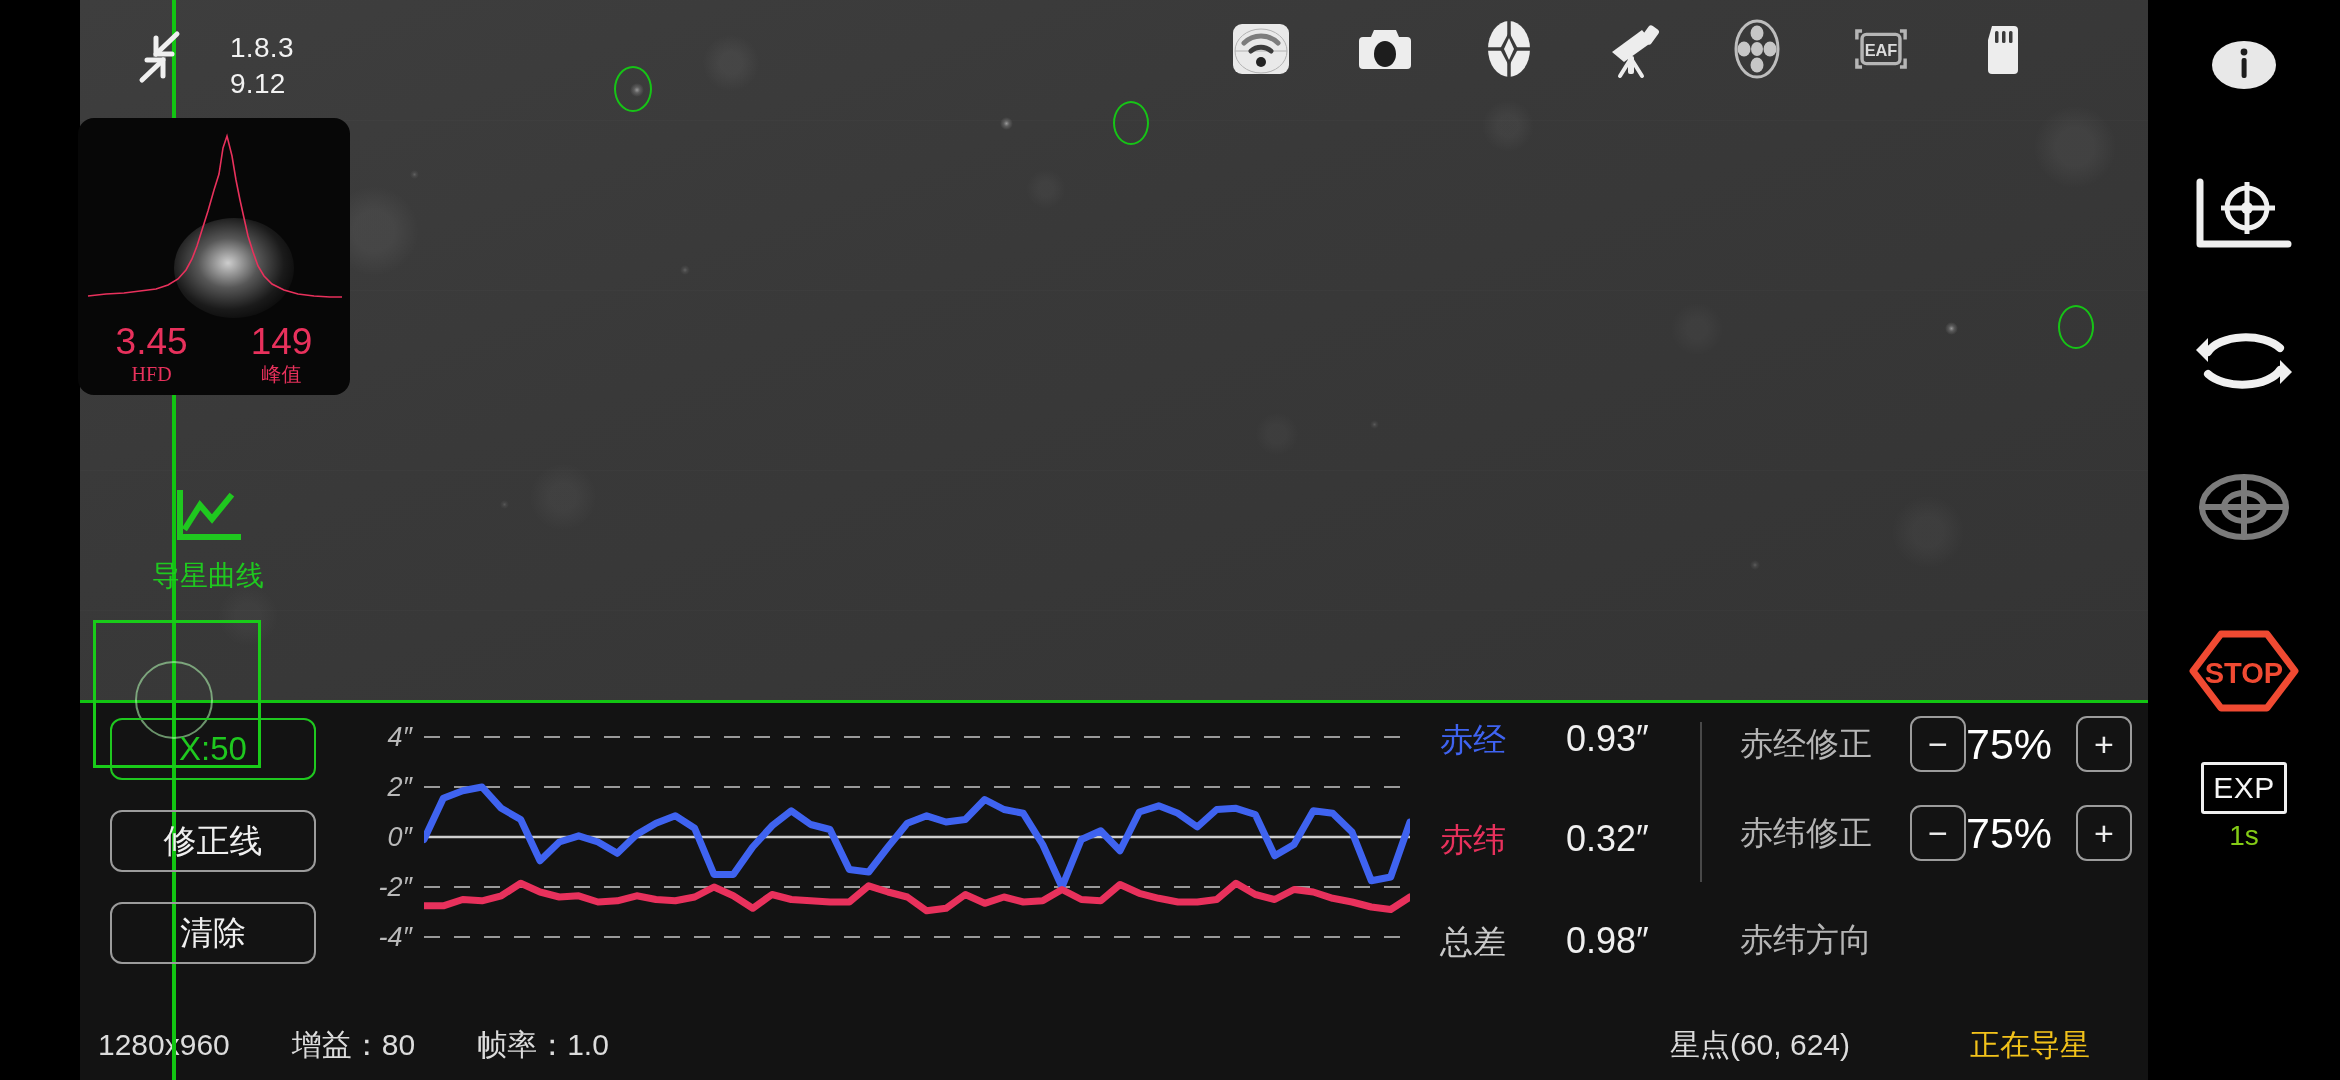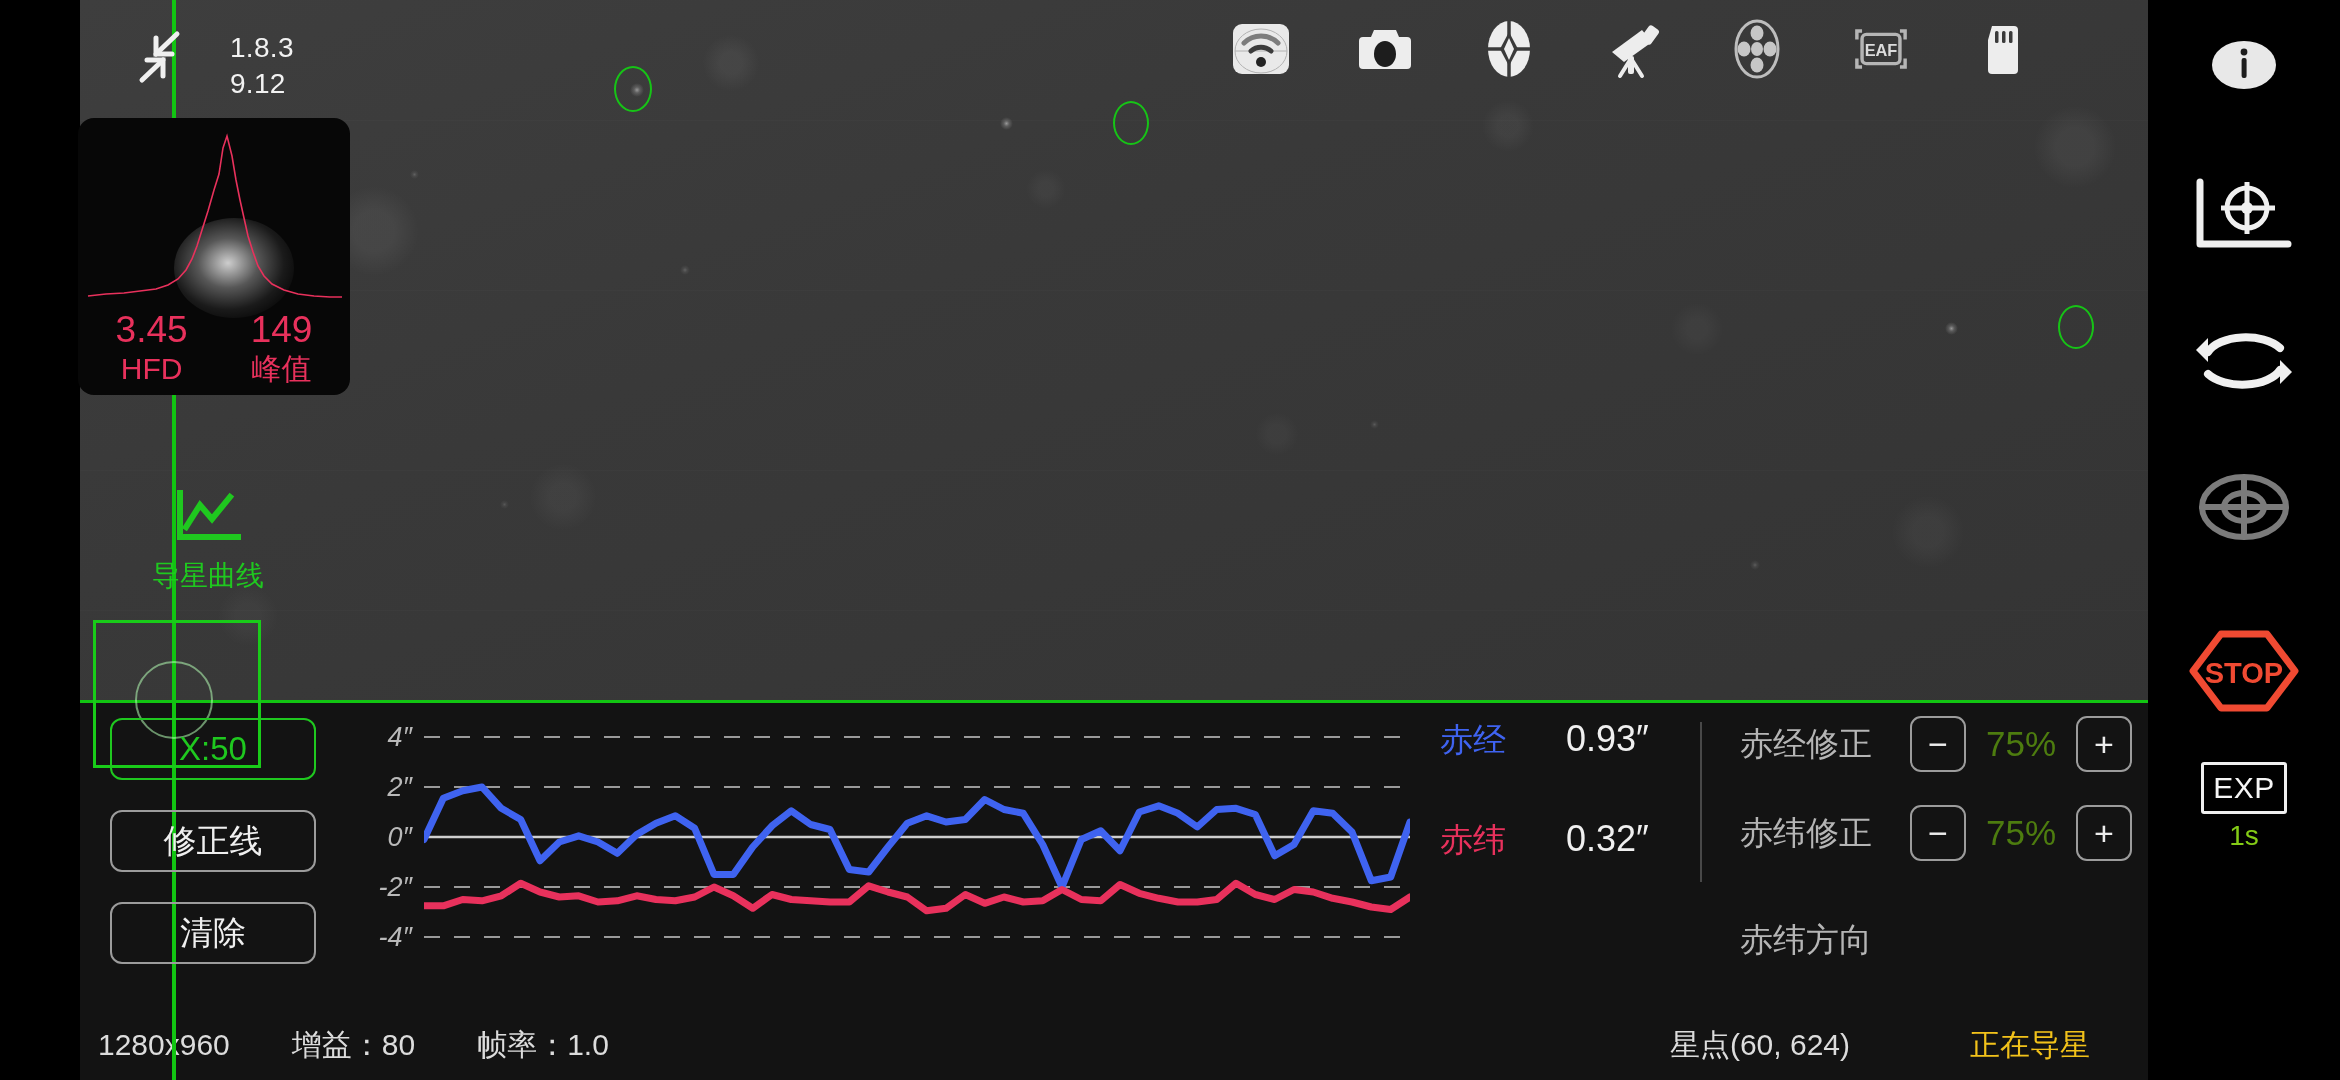--- a/index.html
+++ b/index.html
@@ -118,21 +118,21 @@
     background: radial-gradient(ellipse at 45% 45%, rgba(255,255,255,0.80) 0%, rgba(255,255,255,0.32) 32%, rgba(255,255,255,0.08) 60%, rgba(255,255,255,0) 80%);
   }
   .hfd-curve { position: absolute; left: 0; top: 0; }
   .hfd-stats {
     position: absolute; left: 0; bottom: 8px; width: 100%;
     display: flex; justify-content: space-around; align-items: flex-start;
     padding: 0 6px;
   }
   .hfd-stat { text-align: center; color: #e8315c; }
   .hfd-val { font-size: 37px; line-height: 1.08; font-weight: 400; }
-  .hfd-lbl { font-size: 30px; line-height: 1.25; }
+  .hfd-lbl { font-size: 20px; line-height: 1.25; font-family: Liberation Serif, serif; }
 
   
   .guide-tab {
     position: absolute; left: 128px; top: 487px;
     z-index: 46; text-align: center; width: 160px;
   }
   .guide-tab-label {
     color: #1fc81f; font-size: 28px; margin-top: 4px; white-space: nowrap;
   }
 
@@ -226,21 +226,21 @@
     display: flex; align-items: center; margin-left: 10px;
   }
   .step-btn {
     width: 56px; height: 56px;
     border: 2px solid #9c9c9c; border-radius: 11px;
     display: flex; align-items: center; justify-content: center;
     color: #ececec; font-size: 34px; line-height: 1;
     background: transparent;
   }
   .step-val {
-    color: #4d7c0f; font-size: 35px; width: 110px; text-align: center;
+    color: #ffffff; font-size: 43px; width: 110px; text-align: left;
     white-space: nowrap;
   }
   .wide-btn {
     margin-left: 10px;
     width: 236px; height: 58px;
     border: 2px solid #9c9c9c; border-radius: 12px;
     display: flex; align-items: center; justify-content: center;
     color: #f2f2f2; font-size: 34px; background: transparent;
   }
 
@@ -395,20 +395,24 @@
 
   <div class="stats">
     <div class="stat-row" style="top:6px;">
       <span class="stat-name ra">赤经</span>
       <span class="stat-val">0.93″</span>
     </div>
     <div class="stat-row" style="top:106px;">
       <span class="stat-name dec">赤纬</span>
       <span class="stat-val">0.32″</span>
     </div>
+    <div class="stat-row" style="top:208px;">
+      <span class="stat-name tot">总差</span>
+      <span class="stat-val">0.98″</span>
+    </div>
   </div>
 
   <div class="vdivider"></div>
 
   <div class="ctrls">
 
     <div class="ctrl-row" style="top:10px;">
       <span class="ctrl-label">赤经修正</span>
       <span class="stepper">
         <span class="step-btn">−</span>

